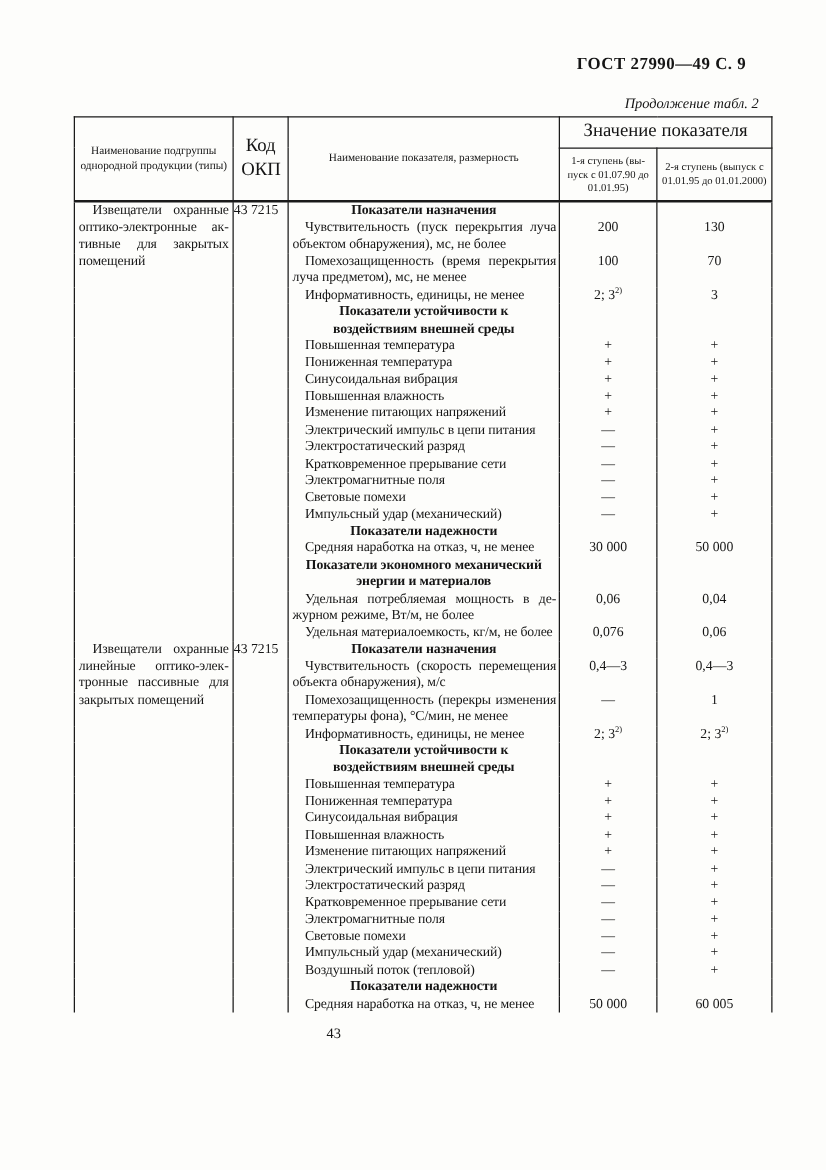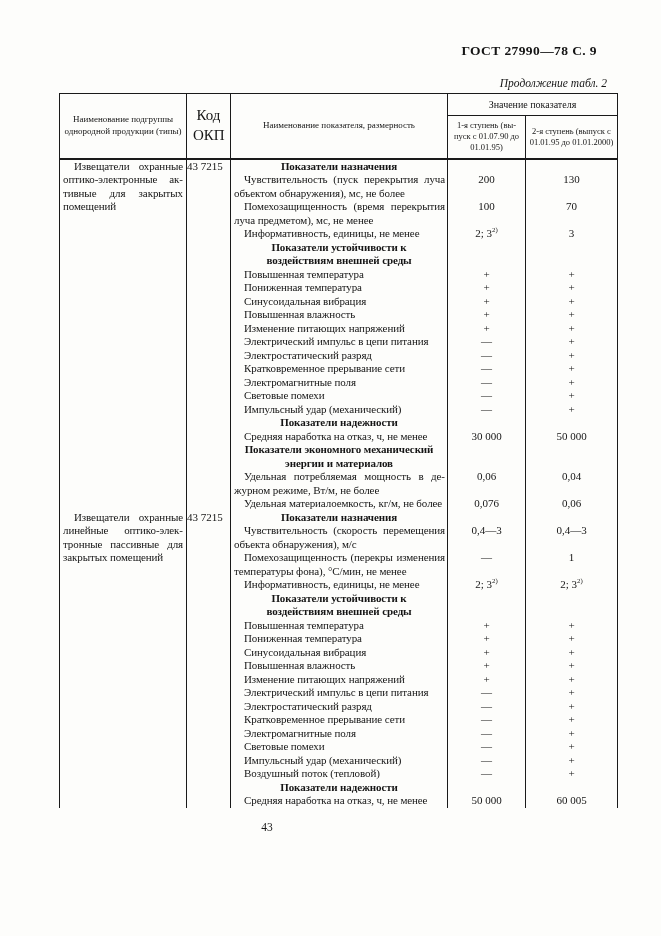--- a/index.html
+++ b/index.html
@@ -46,21 +46,21 @@
   thead { border-bottom: 2.5px solid #1a1a1a; }
   thead th {
     border: 1px solid #1a1a1a;
     font-weight: normal;
     text-align: center;
     vertical-align: middle;
     font-size: 9px;
     line-height: 1.3;
     padding: 2px 3px;
   }
-  th.value-h { height: 22px; font-size: 10px; }
+  th.value-h { height: 22px; font-size: 15px; }
   th.stage-h { height: 43px; font-size: 8.5px; }
   th.code-h  { font-size: 15px; padding: 2px 6px; text-align: center; }
   tbody td {
     border-left: 1px solid #1a1a1a;
     border-right: 1px solid #1a1a1a;
     vertical-align: top;
     font-size: 11px;
     line-height: 13.5px;
     padding: 0;
   }
@@ -103,21 +103,21 @@
     width: 534px;
     text-align: center;
     font-size: 11.5px;
   }
 </style>
 </head>
 <body>
 
 <div class="page" style="background: rgb(253, 253, 251); color: rgb(21, 21, 21);">
 
-  <div class="gost-header">ГОСТ 27990—78 С. 9</div>
+  <div class="gost-header">ГОСТ 27990—49 С. 9</div>
 
   <div class="continuation">Продолжение табл. 2</div>
 
   <table class="gost-table">
     <colgroup>
       <col style="width:127px">
       <col style="width:44px">
       <col style="width:217px">
       <col style="width:78px">
       <col style="width:92px">

